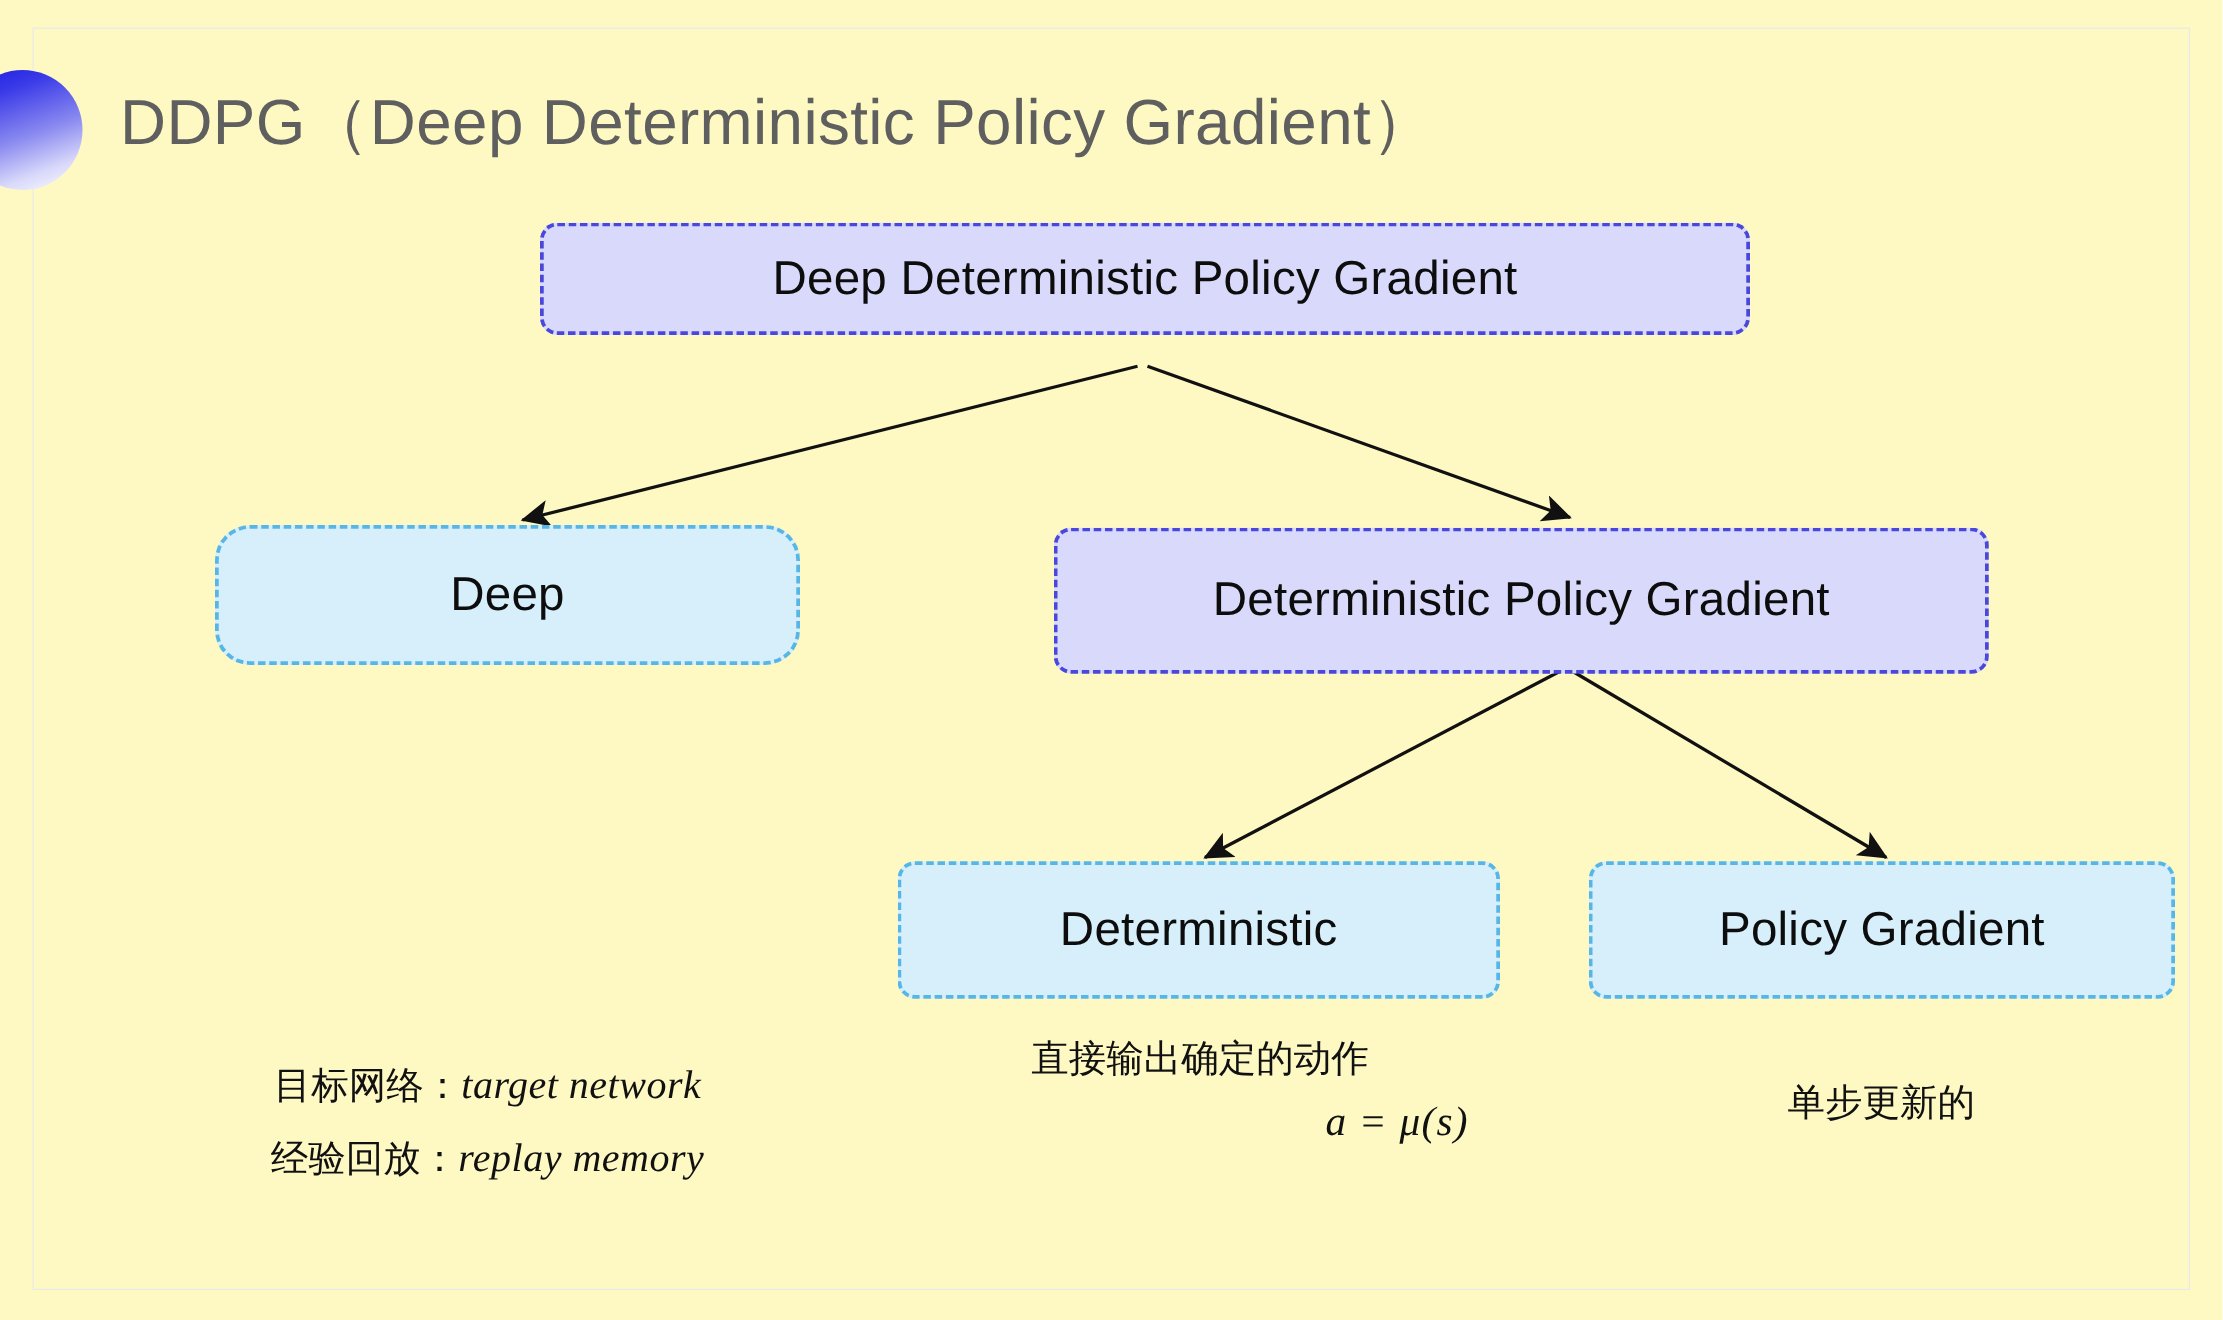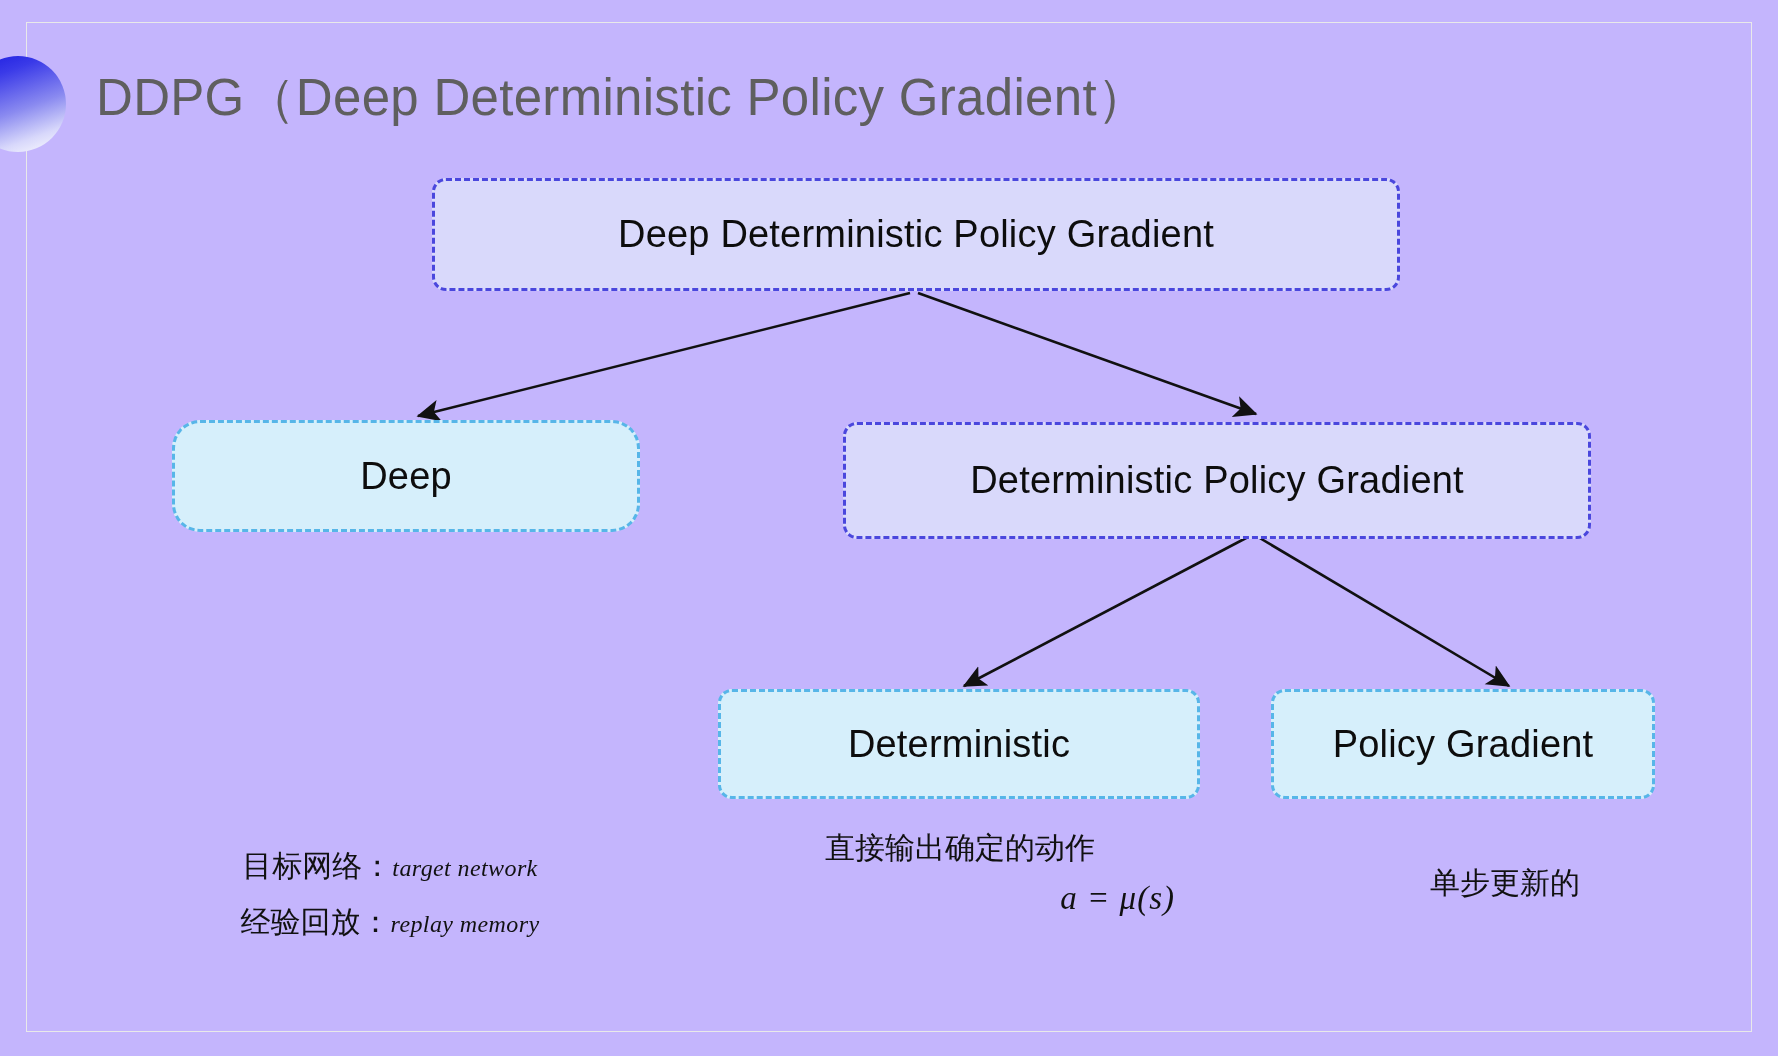--- a/index.html
+++ b/index.html
@@ -7,21 +7,21 @@
     padding: 0;
     background: #ffffff;
   }
   body {
     font-family: "Liberation Sans", sans-serif;
   }
   #slide {
     position: relative;
     width: 1778px;
     height: 1056px;
-    background: #c4b5fd;
+    background: #fef9c3;
     overflow: hidden;
     box-sizing: border-box;
   }
   
   #frame-border {
     position: absolute;
     left: 26px;
     top: 22px;
     width: 1726px;
     height: 1010px;
@@ -69,25 +69,25 @@
   }
   .node.purple {
     background: #d9d9fb;
     border: 3px dashed #4a47dd;
   }
   .node.blue {
     background: #d6effb;
     border: 3px dashed #57b6e8;
   }
 
-  #node-root      { left: 432px;  top: 178px; width: 968px;  height: 113px; }
+  #node-root      { left: 432px;  top: 178px; width: 968px;  height: 90px; }
   #node-deep      { left: 172px;  top: 420px; width: 468px;  height: 112px; border-radius: 28px; }
   #node-dpg       { left: 843px;  top: 422px; width: 748px;  height: 117px; }
   #node-det       { left: 718px;  top: 689px; width: 482px;  height: 110px; }
-  #node-pg        { left: 1271px; top: 689px; width: 384px;  height: 110px; text-align: center; }
+  #node-pg        { left: 1271px; top: 689px; width: 469px;  height: 110px; text-align: center; }
 
   
   #arrows {
     position: absolute;
     left: 0;
     top: 0;
     width: 1778px;
     height: 1056px;
     pointer-events: none;
   }
@@ -97,21 +97,21 @@
     position: absolute;
     color: #111111;
     font-size: 30px;
     line-height: 1.85;
     text-align: center;
     white-space: nowrap;
   }
   .caption .mi {
     font-family: "Liberation Serif", "DejaVu Serif", serif;
     font-style: italic;
-    font-size: 24px;
+    font-size: 32px;
     letter-spacing: 0.4px;
     margin-top: 29px;
   }
   #caption-deep {
     left: 110px;
     top: 838px;
     width: 560px;
   }
   #caption-deep .line { display: block; }
   #caption-deep .line.l1 { text-align: center; }

